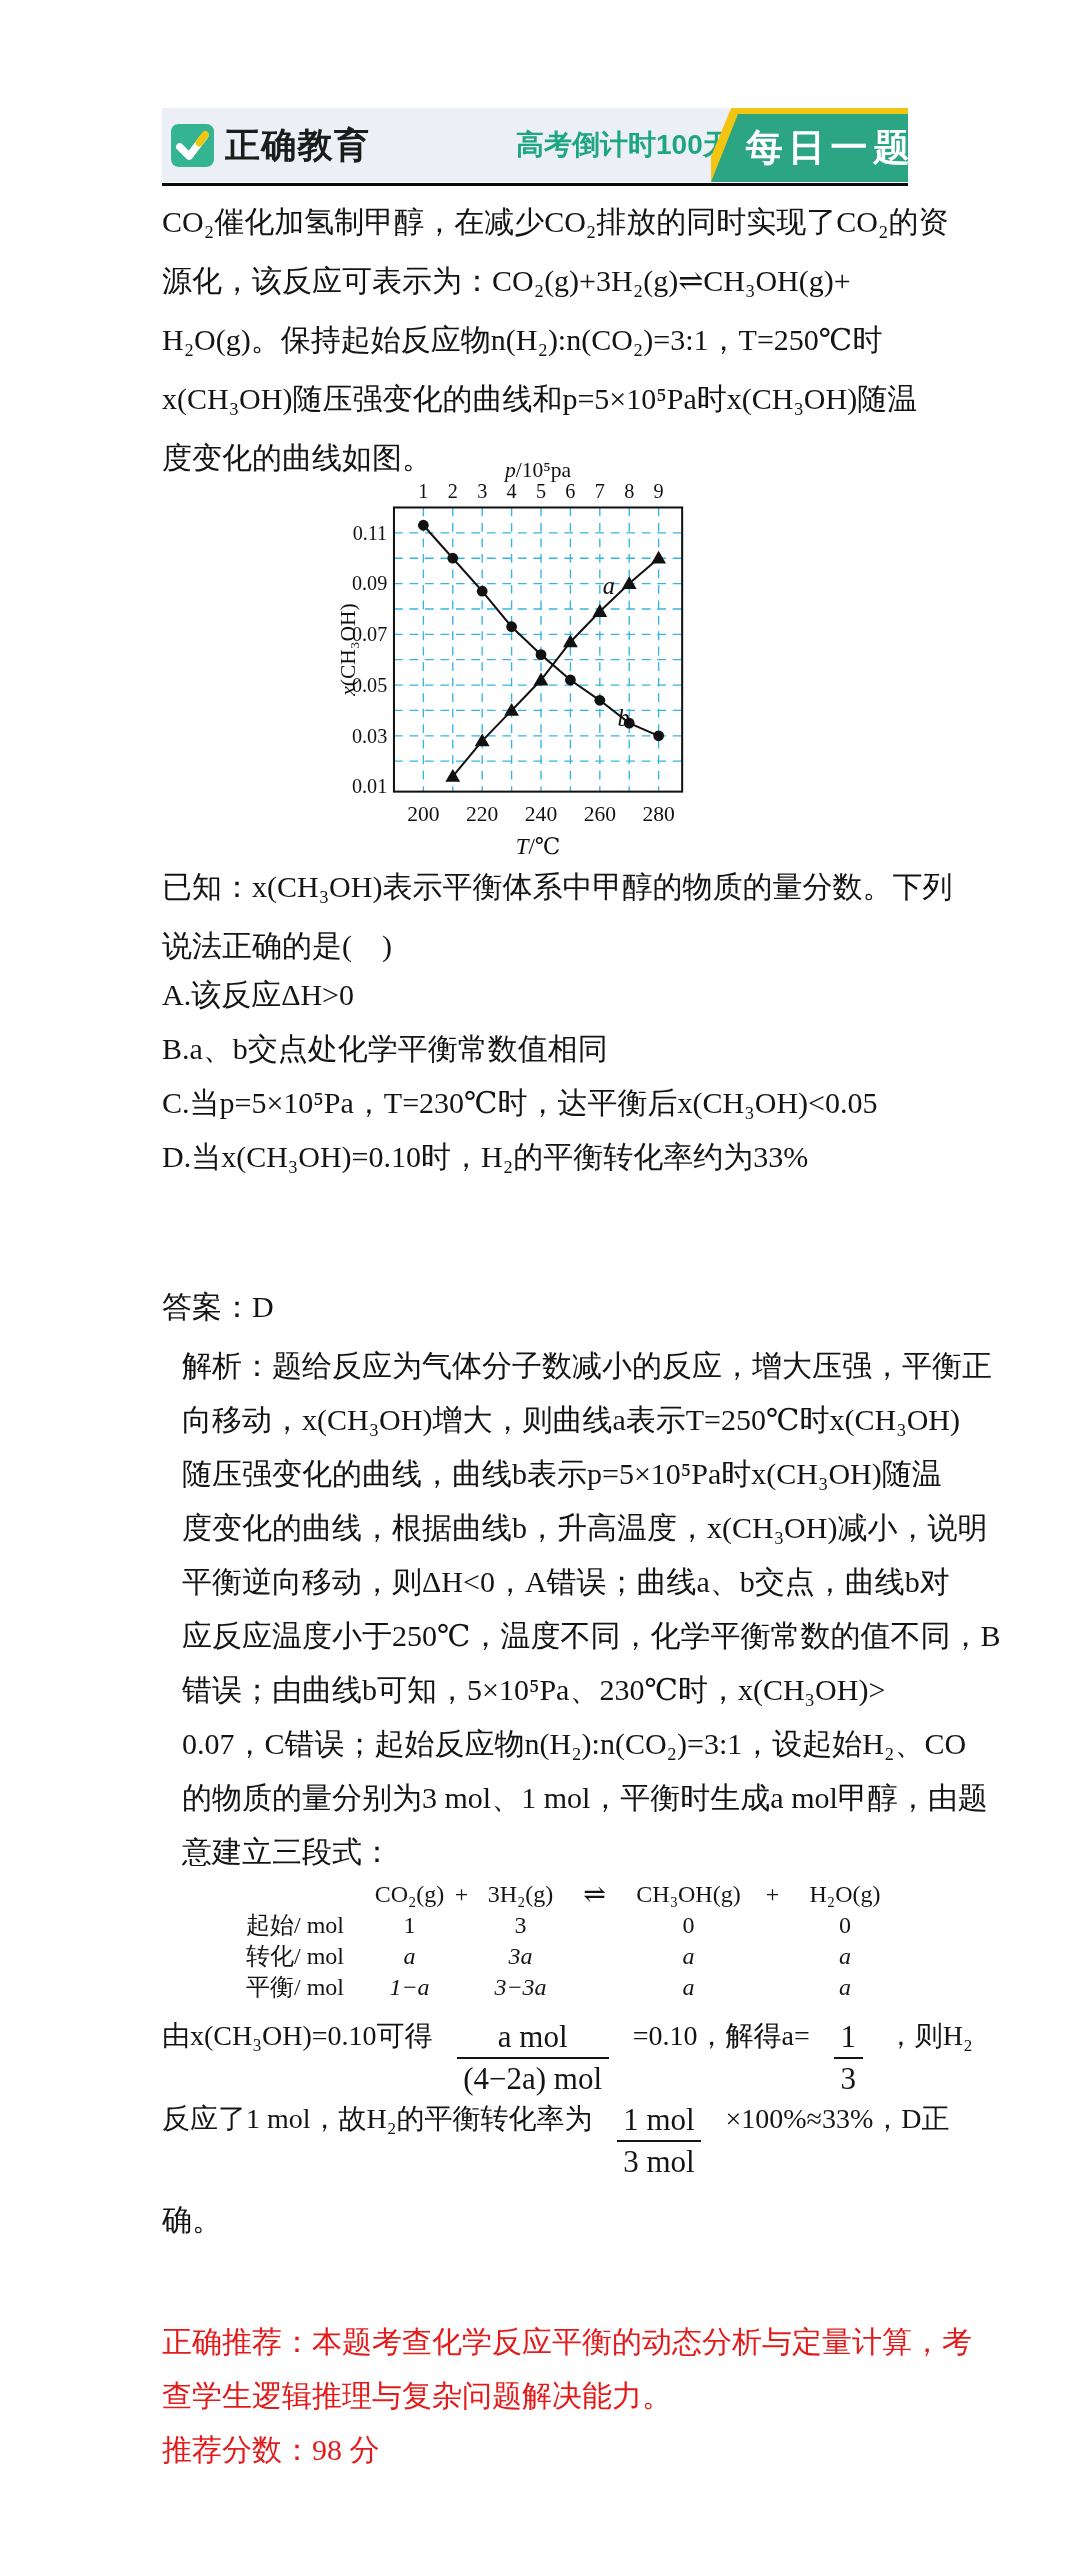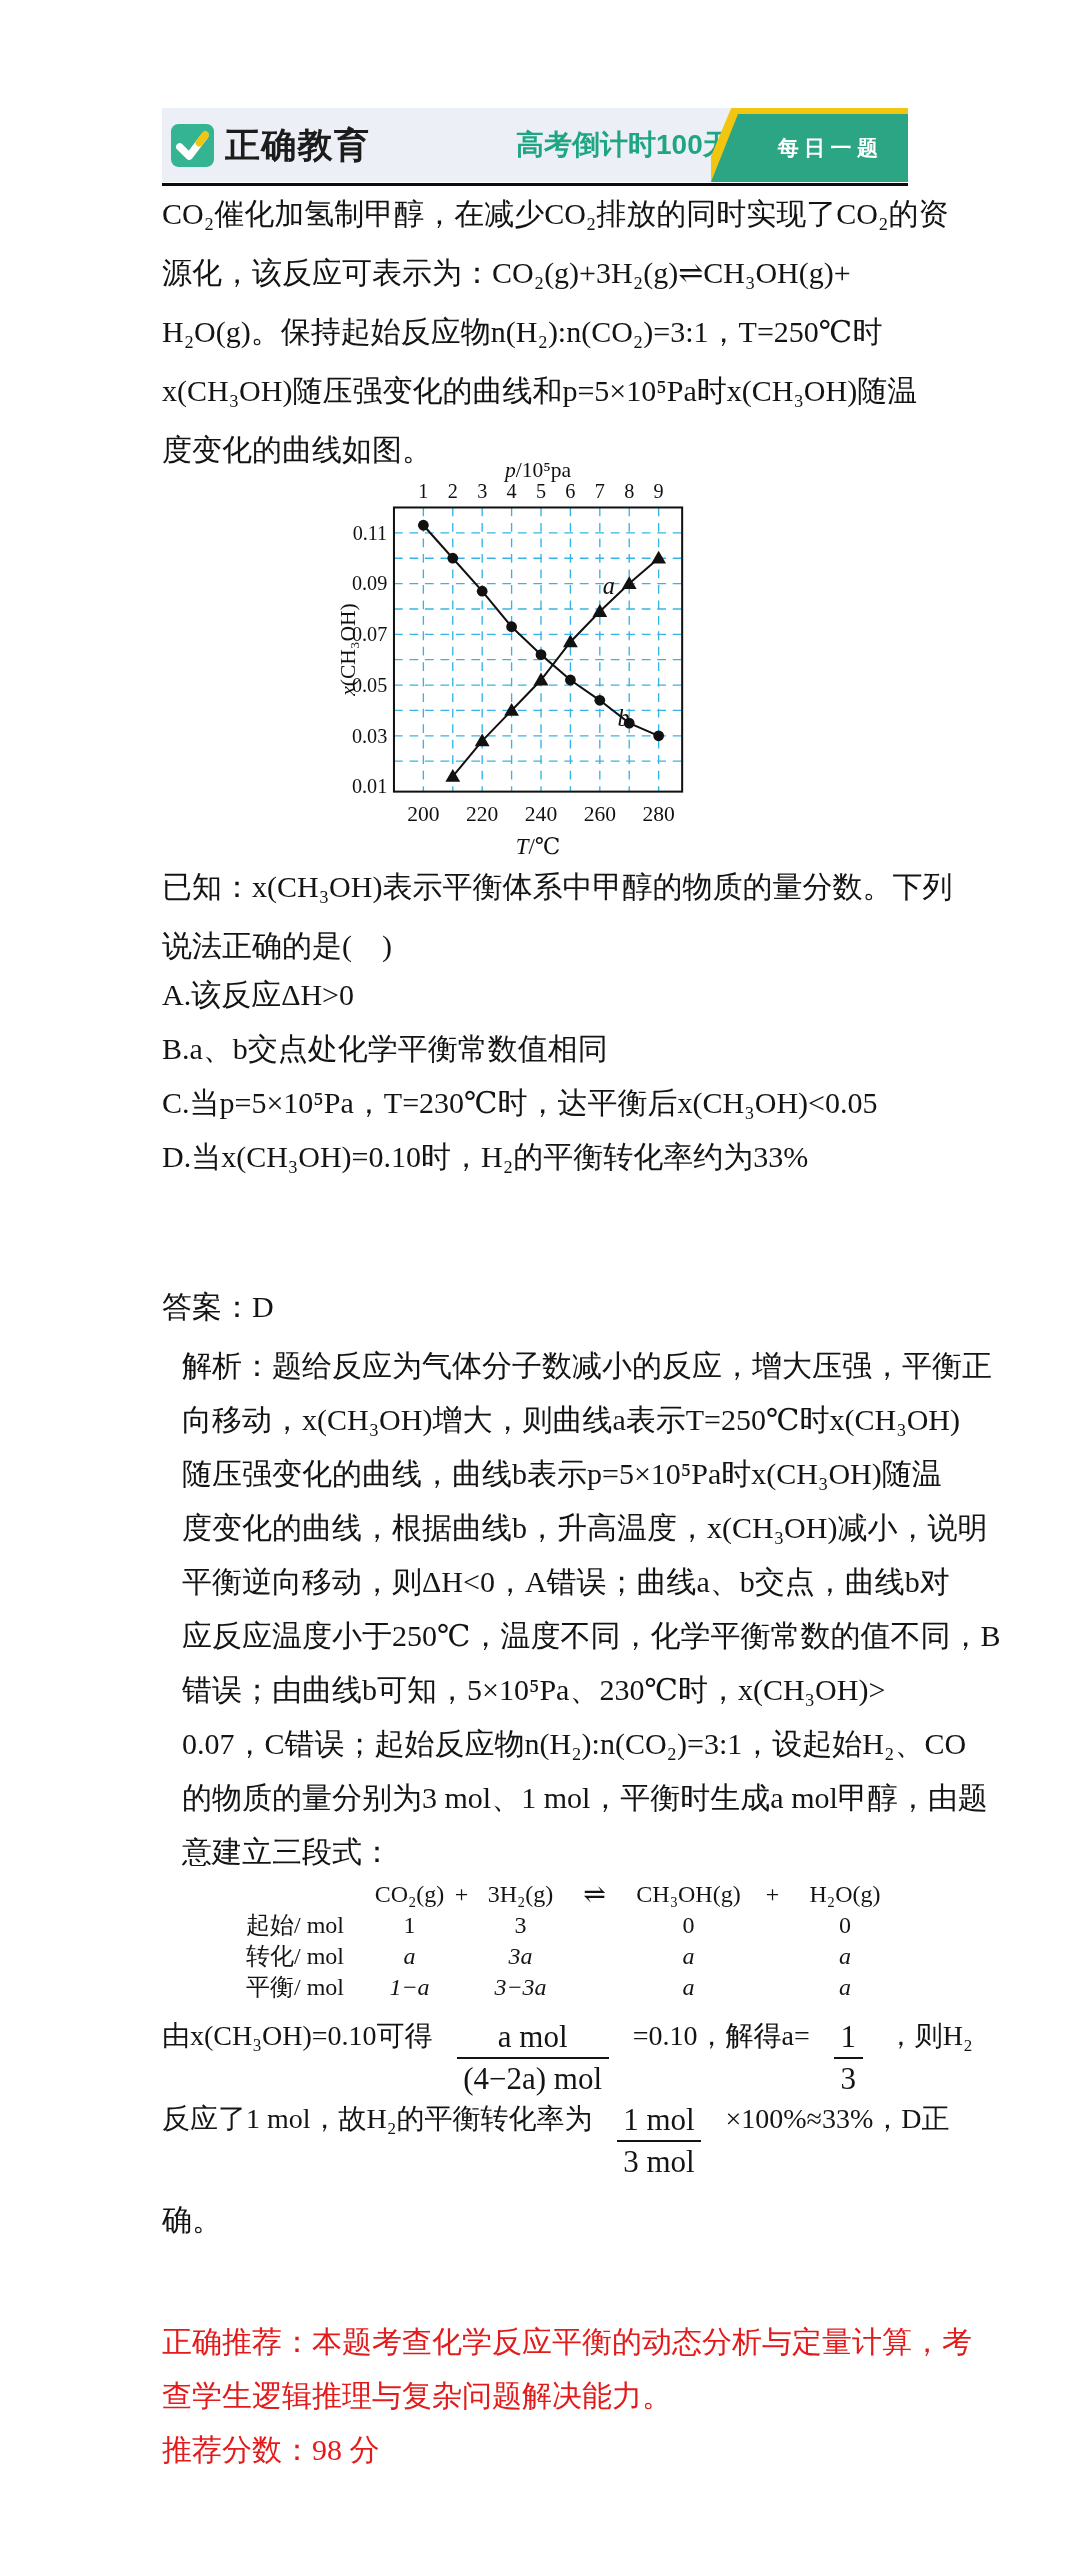--- a/index.html
+++ b/index.html
@@ -14,21 +14,21 @@
   .countdown{position:absolute;left:337px;top:50%;transform:translateY(-50%);
          font-family:"Liberation Sans","DejaVu Sans",sans-serif;font-weight:bold;
          font-size:28px;color:#1ea583;white-space:nowrap;margin-left:17px;}
   .ribbon{position:absolute;right:0;top:0;width:197px;height:74px;overflow:hidden;}
   .ribbon-yellow{position:absolute;left:-10.8px;top:0;right:0;bottom:0;background:#f2c511;
          clip-path:polygon(31px 0,100% 0,100% 100%,0 100%);}
   .ribbon-green{position:absolute;left:0;top:6px;right:0;bottom:0;background:#2ca584;
          clip-path:polygon(27px 0,100% 0,100% 100%,0 100%);}
   .ribbon-text{position:absolute;left:36px;right:0;top:6px;bottom:0;display:flex;align-items:center;justify-content:center;
          font-family:"Liberation Sans","DejaVu Sans",sans-serif;font-weight:bold;
-         font-size:21px;color:#ffffff;letter-spacing:5.4px;white-space:nowrap;margin-left:6px;}
+         font-size:37px;color:#ffffff;letter-spacing:5.4px;white-space:nowrap;margin-left:6px;}
   .rule{position:absolute;left:162px;top:183px;width:746px;height:3.4px;background:#0b0b0b;}
   
   .tblock{position:absolute;left:162px;width:756px;font-size:30px;line-height:59px;white-space:nowrap;}
   .tblock.tight{line-height:54px;}
   .red{color:#e31b1b;}
   
   .chart{position:absolute;left:340px;top:459px;}
   
   .stage-table{position:absolute;left:246px;top:1879px;display:grid;
      grid-template-columns:125px 77px 27px 91px 57px 131px 37px 108px;
@@ -58,21 +58,21 @@
     <div class="brand">正确教育</div>
     <div class="countdown">高考倒计时100天</div>
     <div class="ribbon">
       <div class="ribbon-yellow"></div>
       <div class="ribbon-green"></div>
       <div class="ribbon-text">每日一题</div>
     </div>
   </div>
   <div class="rule"></div>
 
-  <div class="tblock" style="top:184px;">
+  <div class="tblock" style="top:192px;">
     <div>CO₂催化加氢制甲醇，在减少CO₂排放的同时实现了CO₂的资</div>
     <div>源化，该反应可表示为：CO₂(g)+3H₂(g)⇌CH₃OH(g)+</div>
     <div>H₂O(g)。保持起始反应物n(H₂):n(CO₂)=3:1，T=250℃时</div>
     <div>x(CH₃OH)随压强变化的曲线和p=5×10⁵Pa时x(CH₃OH)随温</div>
     <div>度变化的曲线如图。</div>
   </div>
 
   <svg class="chart" id="chart-svg" width="384" height="404" viewBox="0 0 570 600">
       <line x1="123.6734693877551" y1="72" x2="123.6734693877551" y2="494" stroke="#35b4e6" stroke-width="2" stroke-dasharray="13 10"></line>
       <line x1="167.3469387755102" y1="72" x2="167.3469387755102" y2="494" stroke="#35b4e6" stroke-width="2" stroke-dasharray="13 10"></line>

